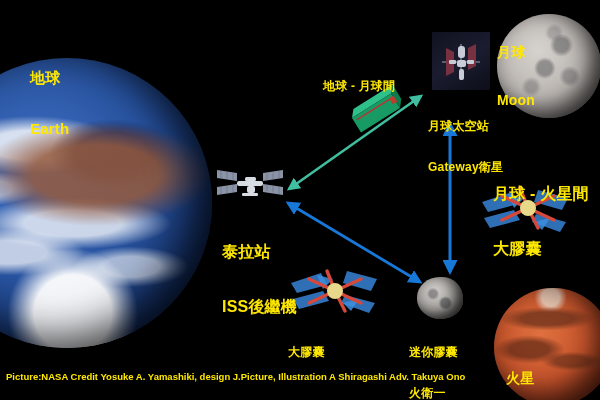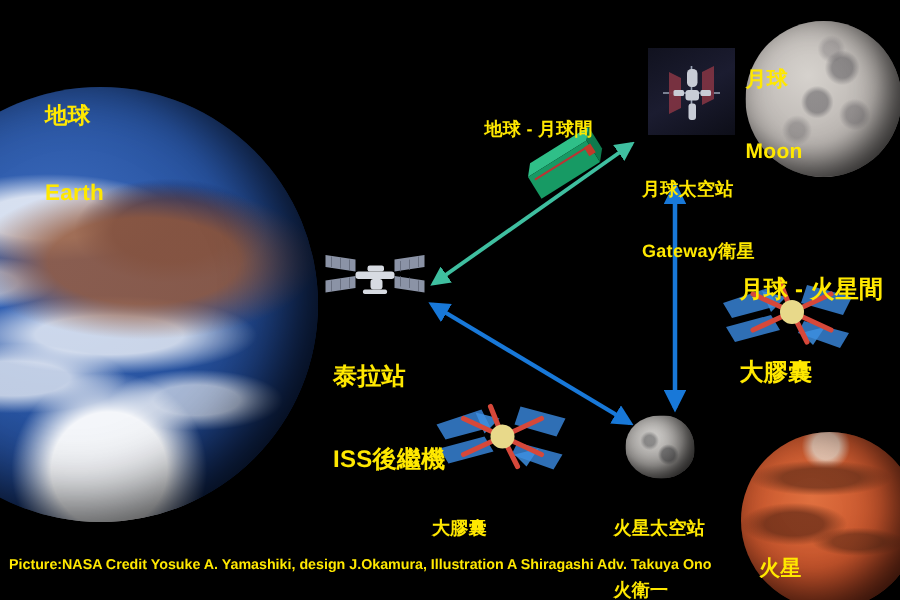--- a/index.html
+++ b/index.html
@@ -214,21 +214,21 @@
     <span class="ja">月球</span>
     <span class="en">Moon</span>
   </div>
 
   <div class="lbl" id="mars-label">
     <span class="ja">火星</span>
     
   </div>
 
   <div class="lbl" id="phobos-label">
-    <span class="ja">火星太空站</span>
+    <span class="ja">迷你膠囊</span>
     <span class="en">火衛一</span>
   </div>
 
   <div class="lbl" id="iss-label">
     <span class="ja">泰拉站</span>
     <span class="en">ISS後繼機</span>
   </div>
 
   <div class="lbl" id="gw-label">
     <span class="ja">月球太空站</span>
@@ -241,15 +241,15 @@
 
   <div class="lbl" id="cap-mm-label">
     <span class="ja">月球 - 火星間</span>
     <span class="en">大膠囊</span>
   </div>
 
   <div class="lbl" id="cap-earthmars-label">
     <span class="en">大膠囊</span>
   </div>
 
-  <div id="credit">Picture:NASA  Credit Yosuke A. Yamashiki, design J.Okamura, Illustration A Shiragashi Adv. Takuya Ono</div>
+  <div id="credit">Picture:NASA  Credit Yosuke A. Yamashiki, design J.Picture, Illustration A Shiragashi Adv. Takuya Ono</div>
 
 </div>
 
 </body></html>

